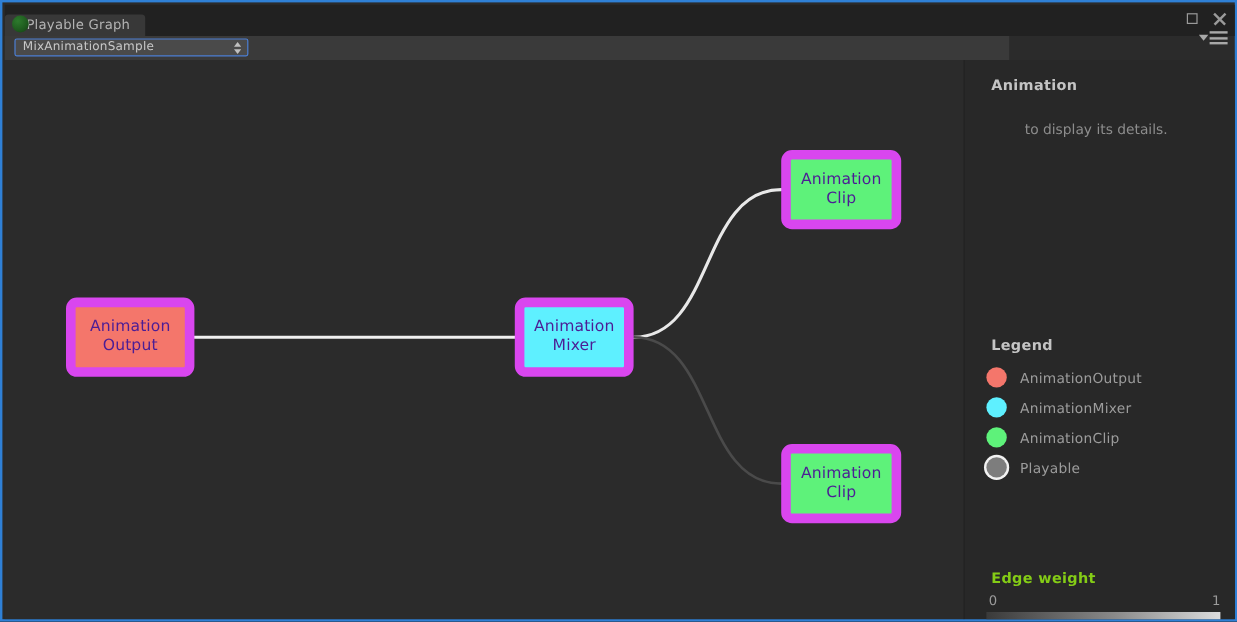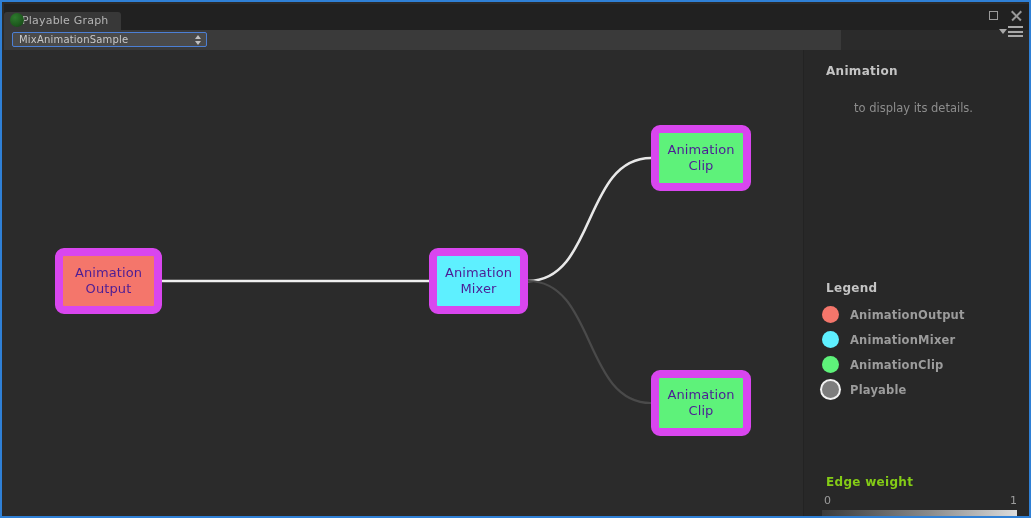--- a/index.html
+++ b/index.html
@@ -201,21 +201,20 @@
     color: #8d8d8d;
     font-size: 11.5px;
     line-height: 16px;
   }
   .legend-row {
     position: absolute;
     left: 18px;
     display: flex;
     align-items: center;
     gap: 11px;
-    font-weight: bold;
   }
   .swatch {
     width: 17px; height: 17px;
     border-radius: 50%;
     flex: 0 0 auto;
   }
   .legend-label {
     color: #9c9c9c;
     font-size: 11.5px;
     letter-spacing: .2px;

